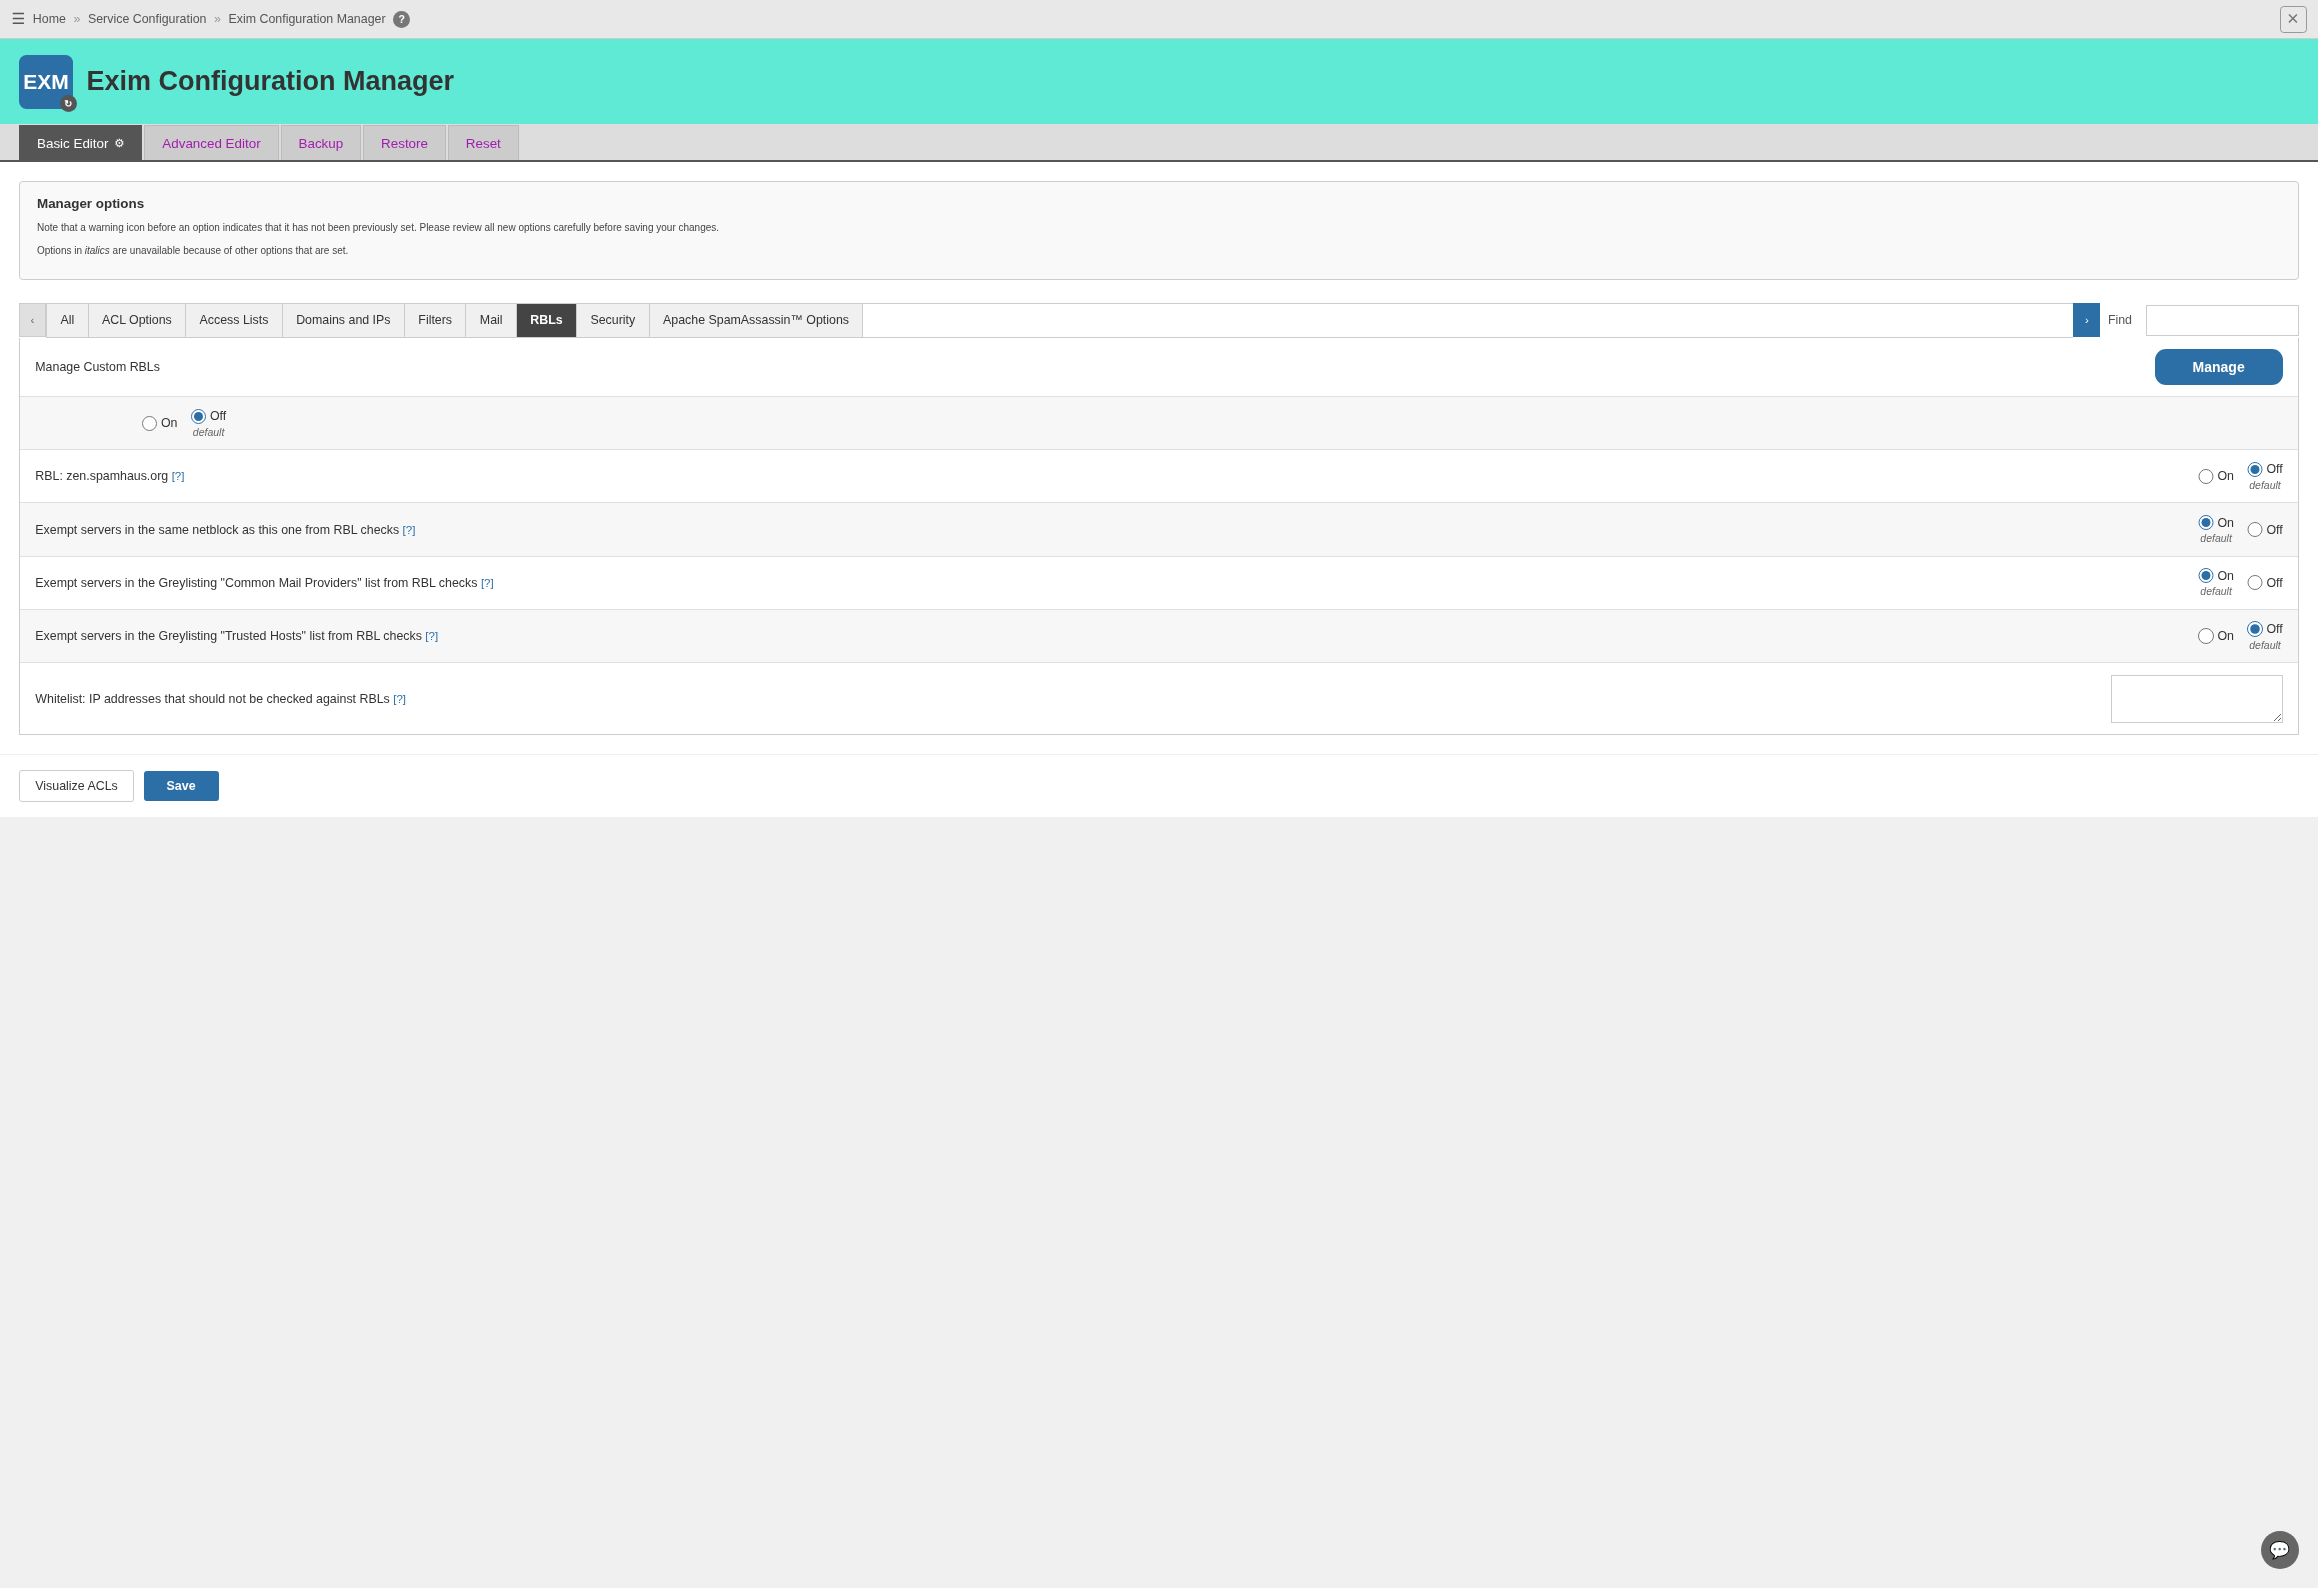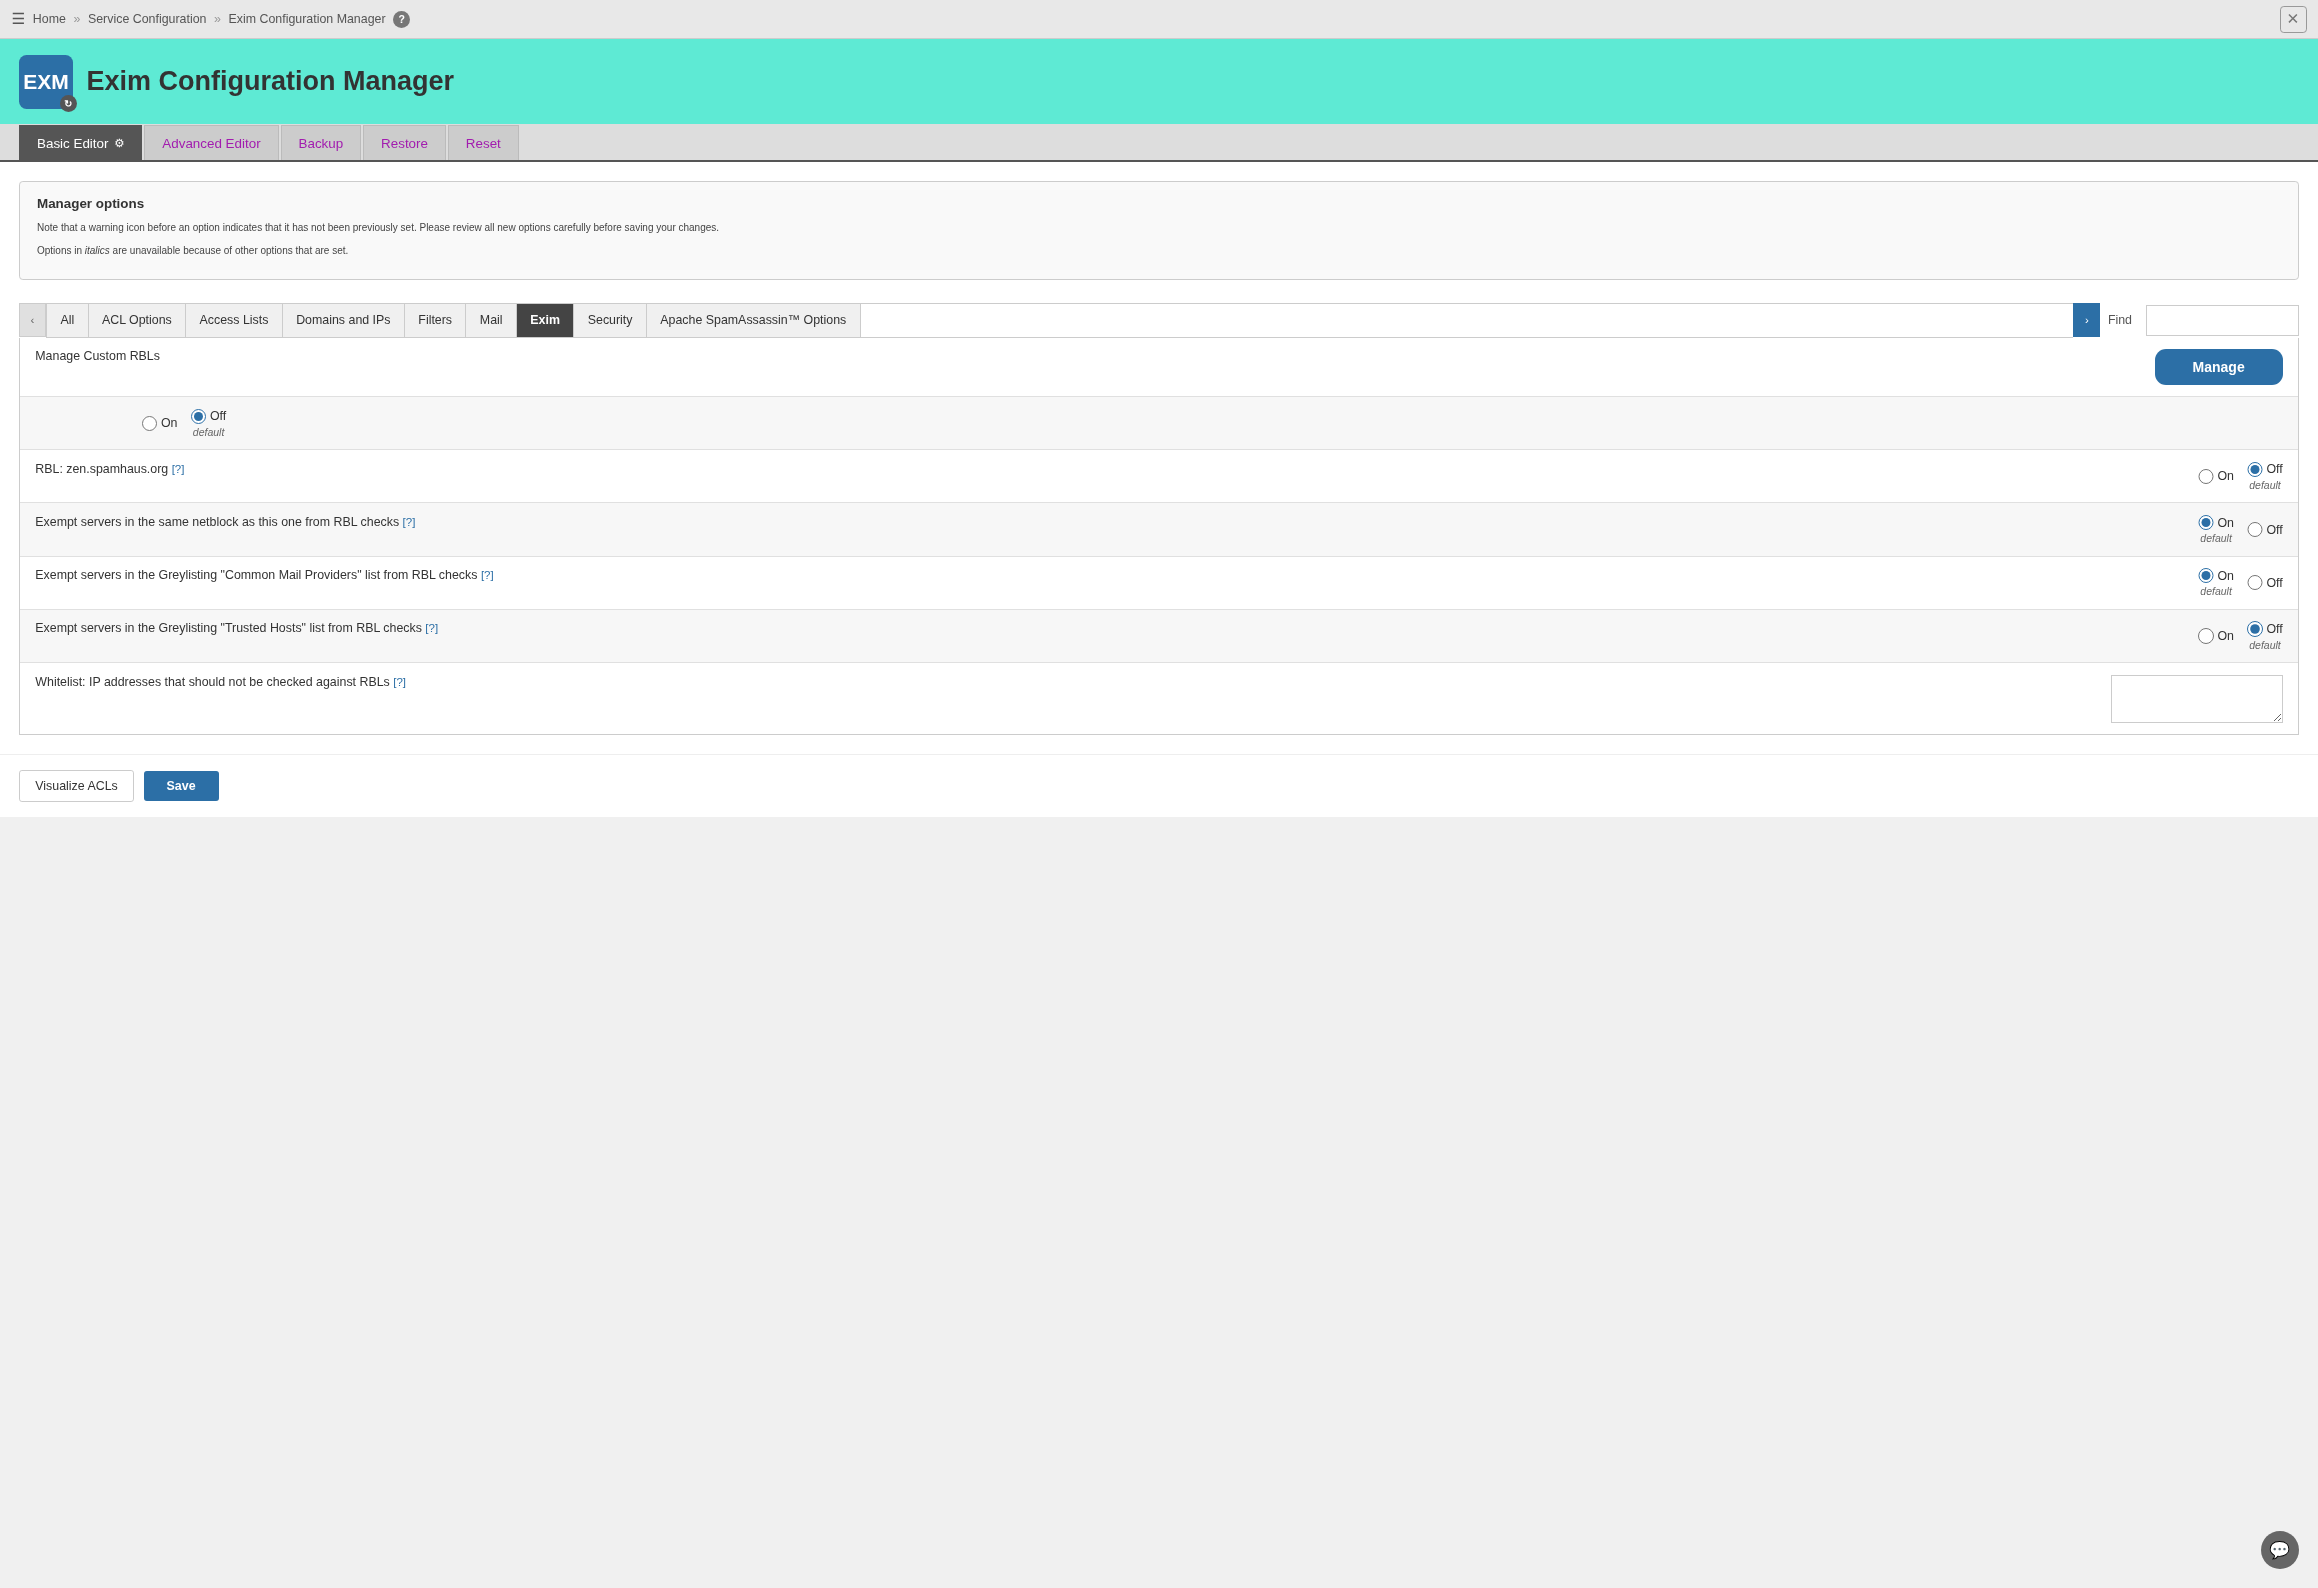--- a/index.html
+++ b/index.html
@@ -133,21 +133,21 @@
     }
 
     
     .options-table {
       width: 100%;
       border: 1px solid #ccc;
       border-top: none;
     }
     .option-row {
       display: flex;
-      align-items: flex-start;
+      align-items: center;
       border-bottom: 1px solid #e0e0e0;
       padding: 11.5px 15.3px;
       background: white;
     }
     .option-row:nth-child(even) { background: #f7f7f7; }
     .option-row:last-child { border-bottom: none; }
     .option-label {
       flex: 1;
       font-size: 12.4px;
       color: #333;
@@ -277,21 +277,21 @@
 
   <div class="section-tabs-wrapper">
     <div class="nav-arrow">‹</div>
     <div class="section-tabs">
       <div class="section-tab">All</div>
       <div class="section-tab">ACL Options</div>
       <div class="section-tab">Access Lists</div>
       <div class="section-tab">Domains and IPs</div>
       <div class="section-tab">Filters</div>
       <div class="section-tab">Mail</div>
-      <div class="section-tab active">Exim</div>
+      <div class="section-tab active">RBLs</div>
       <div class="section-tab">Security</div>
       <div class="section-tab">Apache SpamAssassin™ Options</div>
     </div>
     <div class="nav-arrow right">›</div>
     <div class="find-area">
       <span class="find-label">Find</span>
       <input class="find-input" type="text" style="">
     </div>
   </div>
 

